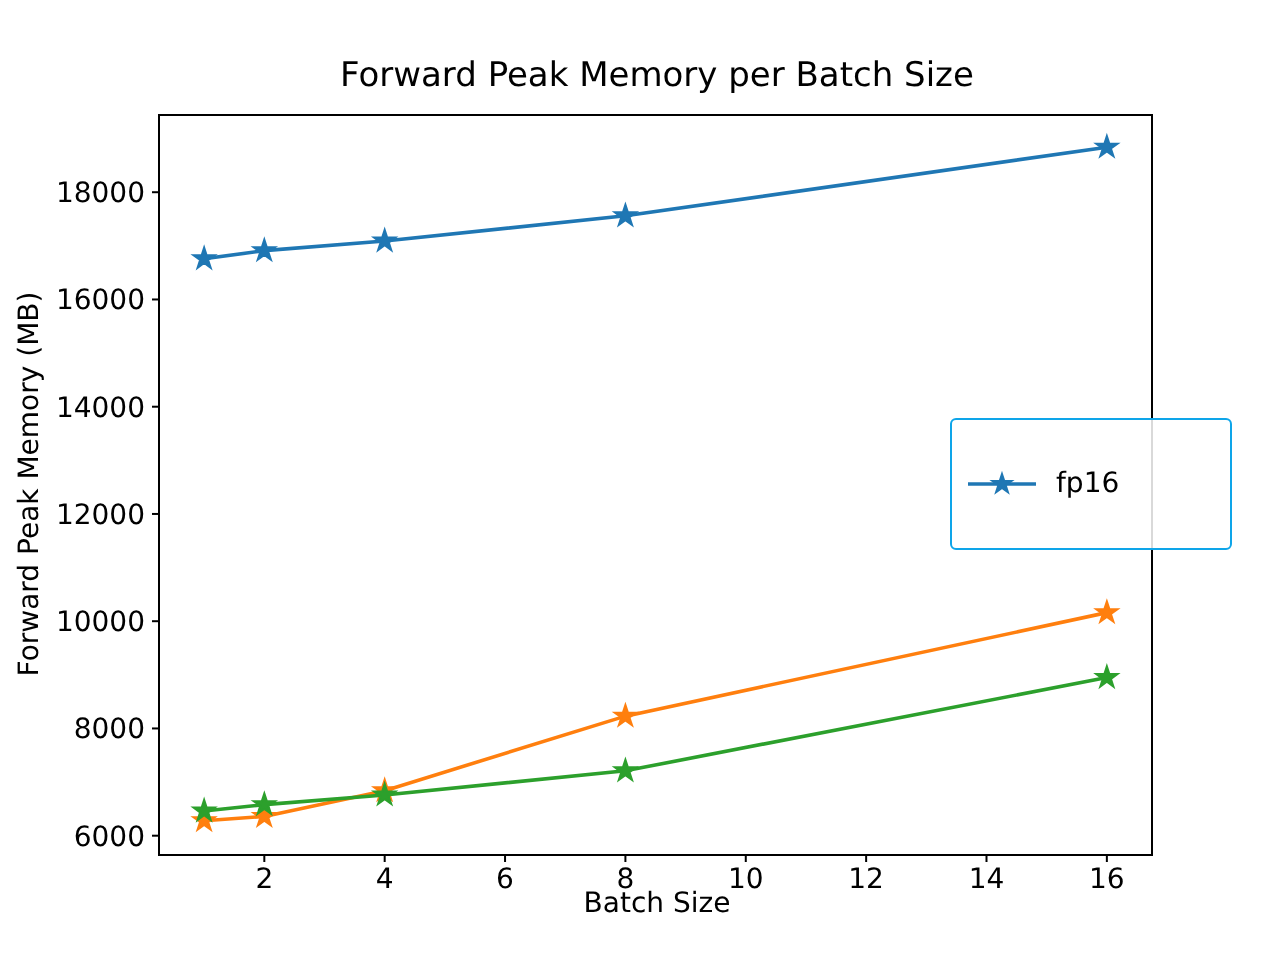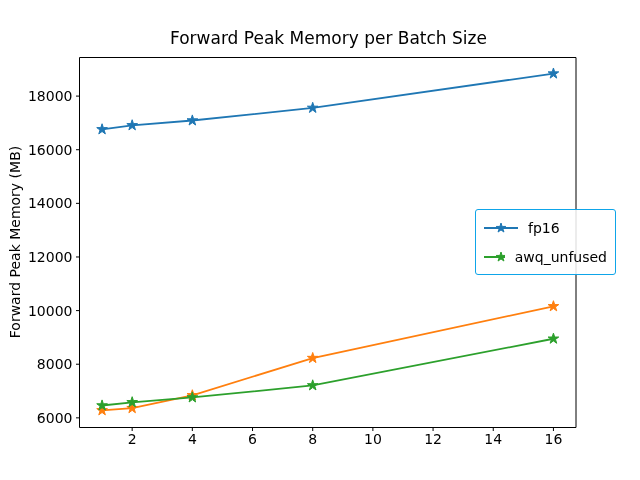--- a/index.html
+++ b/index.html
@@ -38,20 +38,21 @@
   }
   .legend-row { display: flex; align-items: center; height: 20px; }
   .legend-label { margin-left: 10px; font-size: 14px; color: #000; white-space: nowrap; }
 </style>
 </head>
 <body>
 
 <div class="figure">
   <div class="chart-title">Forward Peak Memory per Batch Size</div>
   <div class="y-label">Forward Peak Memory (MB)</div>
+  <div class="x-label">Batch Size</div>
   <svg class="plot" id="plot-svg" width="640" height="480" viewBox="0 0 640 480">
       <line x1="132.1590909090909" y1="427.5" x2="132.1590909090909" y2="431" stroke="#000000" stroke-width="1"></line>
       <text x="132.1590909090909" y="444" text-anchor="middle">2</text>
       <line x1="192.3409090909091" y1="427.5" x2="192.3409090909091" y2="431" stroke="#000000" stroke-width="1"></line>
       <text x="192.3409090909091" y="444" text-anchor="middle">4</text>
       <line x1="252.52272727272728" y1="427.5" x2="252.52272727272728" y2="431" stroke="#000000" stroke-width="1"></line>
       <text x="252.52272727272728" y="444" text-anchor="middle">6</text>
       <line x1="312.7045454545455" y1="427.5" x2="312.7045454545455" y2="431" stroke="#000000" stroke-width="1"></line>
       <text x="312.7045454545455" y="444" text-anchor="middle">8</text>
       <line x1="372.8863636363636" y1="427.5" x2="372.8863636363636" y2="431" stroke="#000000" stroke-width="1"></line>
@@ -97,21 +98,14 @@
       <path d="M79.5,57.5H576V427.5H79.5Z" fill="none" stroke="#000000" stroke-width="1"></path>
     </svg>
   <div class="legend" id="legend">
       <div class="legend-row">
         <svg width="34" height="14">
           <line x1="0" y1="7" x2="34" y2="7" stroke="#1f77b4" stroke-width="1.8"></line>
           <path d="M17.00,2.00L18.12,5.45L21.76,5.45L18.82,7.59L19.94,11.05L17.00,8.91L14.06,11.05L15.18,7.59L12.24,5.45L15.88,5.45Z" fill="#1f77b4" stroke="#1f77b4"></path>
         </svg>
         <span class="legend-label">fp16</span>
       </div>
-      <div class="legend-row">
-        <svg width="34" height="14">
-          <line x1="0" y1="7" x2="34" y2="7" stroke="#2ca02c" stroke-width="1.8"></line>
-          <path d="M17.00,2.00L18.12,5.45L21.76,5.45L18.82,7.59L19.94,11.05L17.00,8.91L14.06,11.05L15.18,7.59L12.24,5.45L15.88,5.45Z" fill="#2ca02c" stroke="#2ca02c"></path>
-        </svg>
-        <span class="legend-label">awq_unfused</span>
-      </div>
     </div>
 </div>
 
 </body></html>

